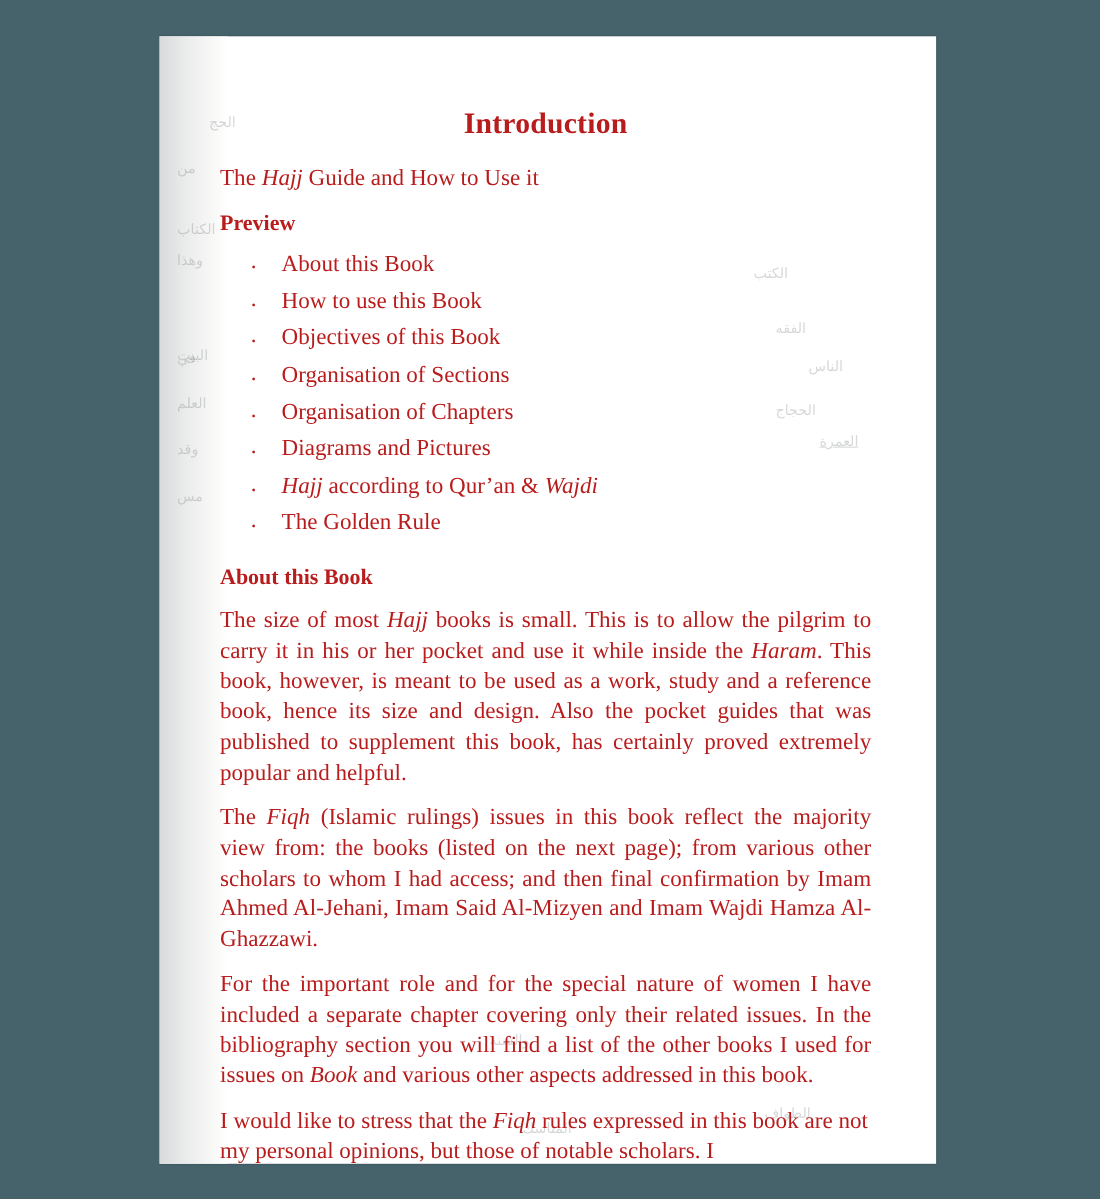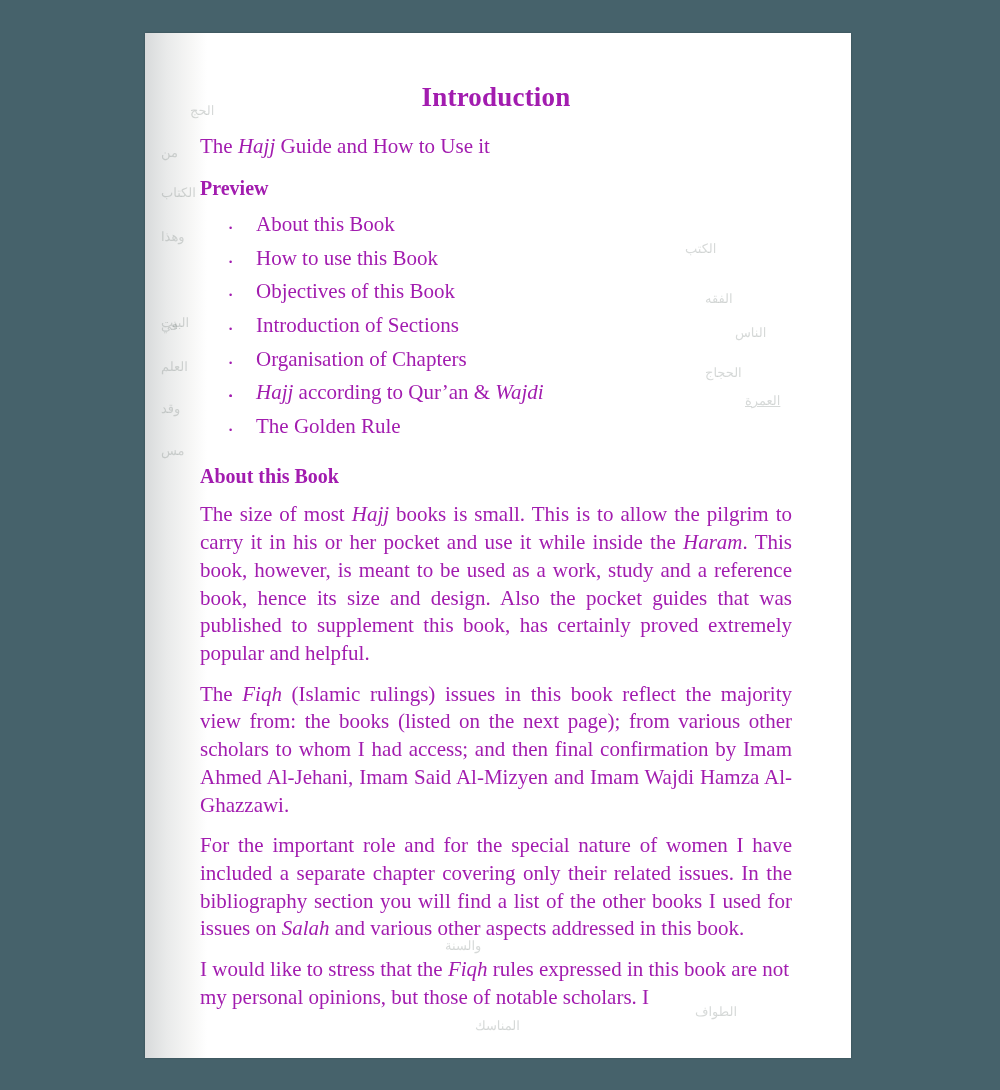--- a/index.html
+++ b/index.html
@@ -38,43 +38,43 @@
     position: absolute;
     color: rgba(120, 130, 125, 0.30);
     font-size: 13px;
     font-family: "Liberation Serif", serif;
     letter-spacing: 0.5px;
     pointer-events: none;
     white-space: nowrap;
   }
   .bleed.b1 { left: 16px;  top: 70px; margin-left: 29px; }
   .bleed.b2 { left: 16px;  top: 112px; }
-  .bleed.b3 { left: 16px;  top: 152px; }
+  .bleed.b3 { left: 16px;  top: 168px; }
   .bleed.b4 { left: 16px;  top: 196px; }
   .bleed.b5 { left: 16px;  top: 240px; margin-top: 45px; }
   .bleed.b6 { left: 16px;  top: 282px; }
   .bleed.b7 { left: 16px;  top: 326px; }
   .bleed.b8 { left: 16px;  top: 368px; }
   .bleed.b9 { left: 16px;  top: 410px; }
   .bleed.r1 { left: 540px; top: 208px; }
   .bleed.r2 { left: 560px; top: 258px; }
   .bleed.r3 { left: 590px; top: 292px; }
   .bleed.r4 { left: 560px; top: 332px; }
   .bleed.r5 { left: 600px; top: 360px; text-decoration: underline; }
   .bleed.c1 { left: 300px; top: 905px; }
   .bleed.c2 { left: 330px; top: 985px; }
   .bleed.c3 { left: 550px; top: 971px; }
 
   .page-body {
     position: absolute;
     left: 55px;
-    top: 1px;
+    top: 16px;
     width: 592px;
     height: 100%;
-    color: #a21caf;
+    color: #b91c1c;
   }
 
   h1.doc-title {
     font-size: 27px;
     font-weight: bold;
     text-align: center;
     margin: 48px 0 0 0;
     letter-spacing: 0.2px;
   }
   p.subtitle {
@@ -152,31 +152,31 @@
     <h1 class="doc-title">Introduction</h1>
 
     <p class="subtitle"><span>The </span><span class="it">Hajj</span><span> Guide and How to Use it</span></p>
 
     <h2 class="section-head">Preview</h2>
 
     <ul class="preview-list">
       <li><span class="bullet">.</span><span>About this Book</span></li>
       <li><span class="bullet">.</span><span>How to use this Book</span></li>
       <li><span class="bullet">.</span><span>Objectives of this Book</span></li>
-      <li><span class="bullet">.</span><span>Introduction of Sections</span></li>
+      <li><span class="bullet">.</span><span>Organisation of Sections</span></li>
       <li><span class="bullet">.</span><span>Organisation of Chapters</span></li>
-      <li><span class="bullet">.</span></li>
+      <li><span class="bullet">.</span><span>Diagrams and Pictures</span></li>
       <li><span class="bullet">.</span><span class="it">Hajj</span><span> according to Qur’an &amp; </span><span class="it">Wajdi</span></li>
       <li><span class="bullet">.</span><span>The Golden Rule</span></li>
     </ul>
 
     <h3 class="sub-head">About this Book</h3>
 
     <p class="para">The size of most <span class="it">Hajj</span> books is small. This is to allow the pilgrim to carry it in his or her pocket and use it while inside the <span class="it">Haram</span>. This book, however, is meant to be used as a work, study and a reference book, hence its size and design. Also the pocket guides that was published to supplement this book, has certainly proved extremely popular and helpful.</p>
 
     <p class="para">The <span class="it">Fiqh</span> (Islamic rulings) issues in this book reflect the majority view from: the books (listed on the next page); from various other scholars to whom I had access; and then final confirmation by Imam Ahmed Al-Jehani, Imam Said Al-Mizyen and Imam Wajdi Hamza Al-Ghazzawi.</p>
 
-    <p class="para">For the important role and for the special nature of women I have included a separate chapter covering only their related issues. In the bibliography section you will find a list of the other books I used for issues on <span class="it">Salah</span> and various other aspects addressed in this book.</p>
+    <p class="para">For the important role and for the special nature of women I have included a separate chapter covering only their related issues. In the bibliography section you will find a list of the other books I used for issues on <span class="it">Book</span> and various other aspects addressed in this book.</p>
 
     <p class="para last">I would like to stress that the <span class="it">Fiqh</span> rules expressed in this book are not my personal opinions, but those of notable scholars. I</p>
 
   </div>
 </div>
 
 </body></html>

